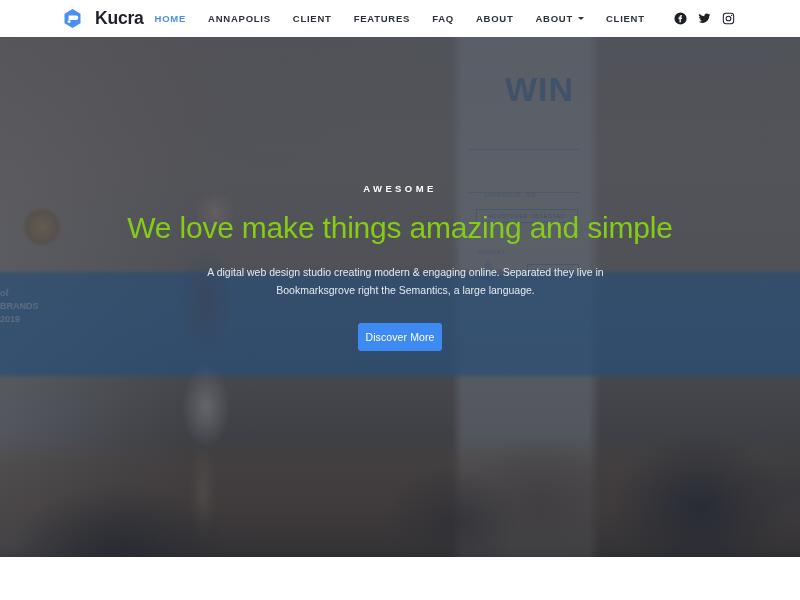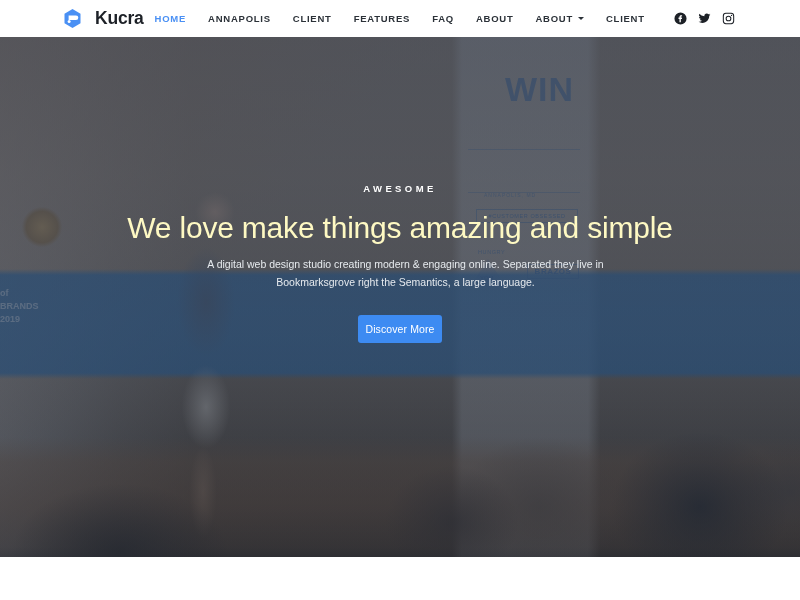--- a/index.html
+++ b/index.html
@@ -177,25 +177,25 @@
   }
   #hero-eyebrow{
     font-size:9.5px; font-weight:bold;
     letter-spacing:3.4px;
     color:#ffffff;
     text-transform:uppercase;
     margin-bottom:16px;
   }
   #hero-title{
     font-size:30px; font-weight:normal;
-    color:#fef9c3;
+    color:#84cc16;
     letter-spacing:-0.2px;
     line-height:1.18;
     text-align:center;
-    margin-bottom:10px;
+    margin-bottom:18px;
   }
   #hero-subtitle{
     font-size:10.5px;
     line-height:1.72;
     color:#e6eaee;
     text-align:center;
     max-width:400px;
     margin-bottom:24px;
     margin-left:11px;
   }

